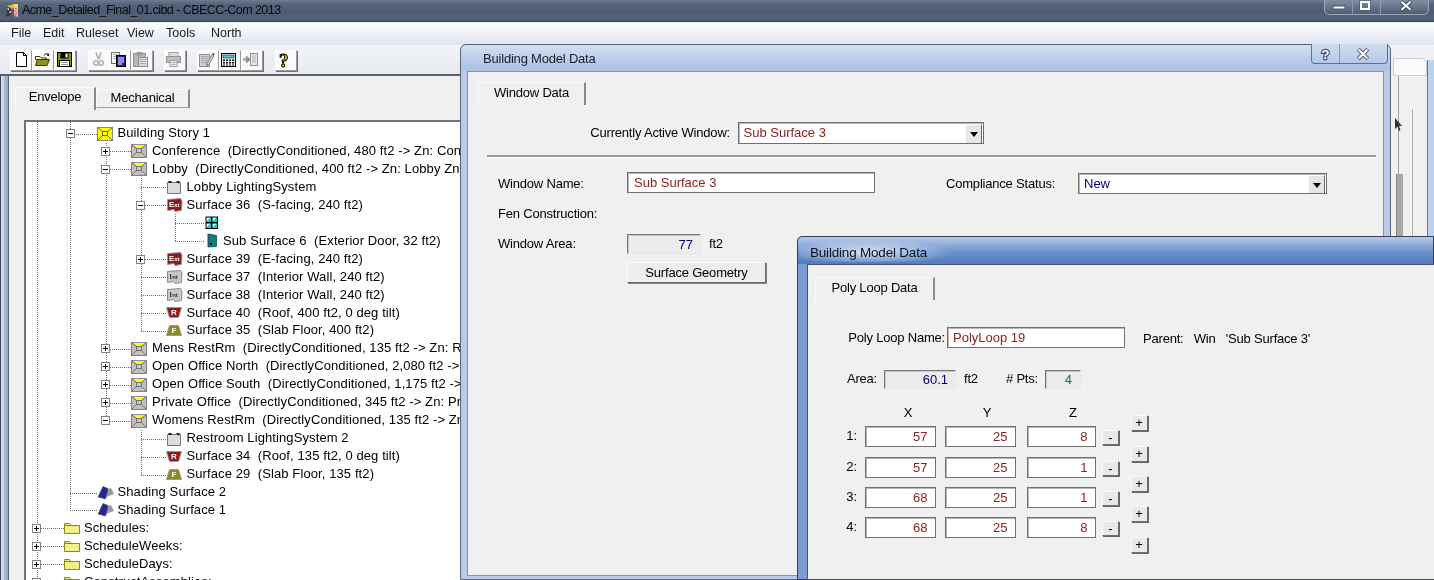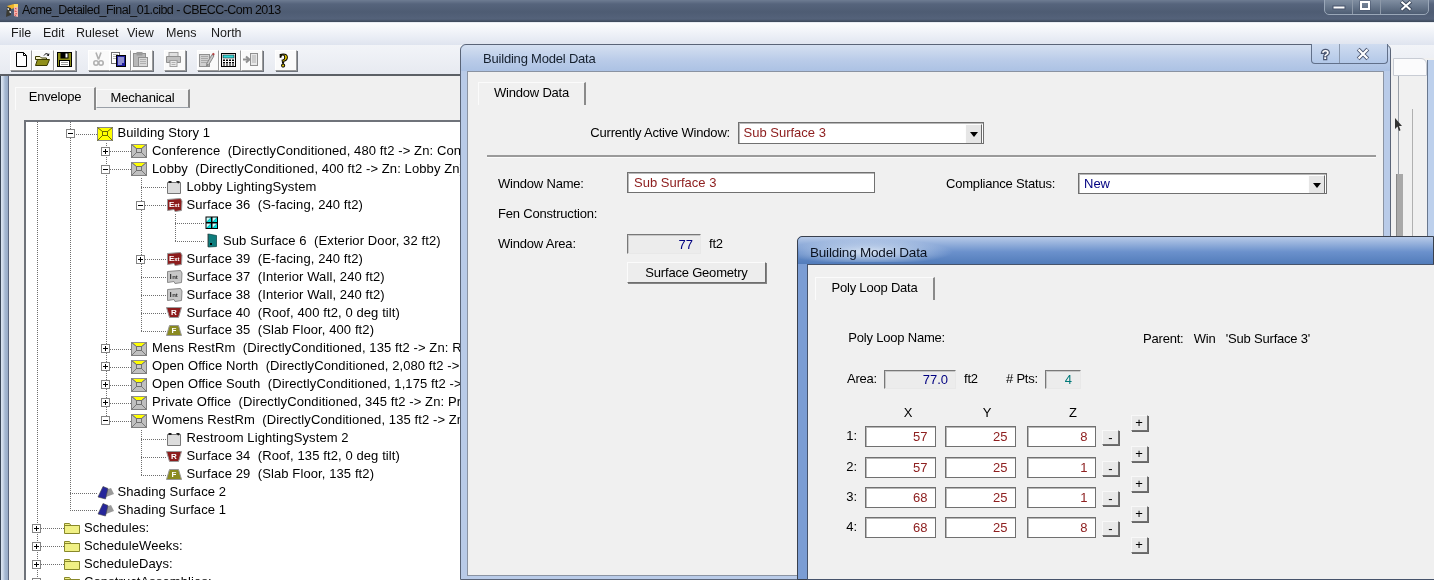--- a/index.html
+++ b/index.html
@@ -58,21 +58,21 @@
       <path d="M2.5 2.8 L11.5 10.7 M11.5 2.8 L2.5 10.7" stroke="#fff" stroke-width="2" fill="none"></path>
     </svg>
 </div>
 
 <div class="abs" style="left:0;top:22px;width:1434px;height:23px;background:linear-gradient(#fcfdfe,#e8ecf4 70%,#dfe4ef);border-top:1px solid #e8ecf2;box-sizing:border-box;"></div>
 <div class="abs" style="left:0;top:26px;width:1434px;height:14px;font-size:12.5px;color:#1a1a1a;">
   <span style="position:absolute;left:11px;">File</span>
   <span style="position:absolute;left:43px;">Edit</span>
   <span style="position:absolute;left:76px;text-align:center;">Ruleset</span>
   <span style="position:absolute;left:127px;">View</span>
-  <span style="position:absolute;left:166px;">Mens</span>
+  <span style="position:absolute;left:166px;">Tools</span>
   <span style="position:absolute;left:211px;">North</span>
 </div>
 
 <div class="abs" style="left:0;top:45px;width:1434px;height:31px;background:linear-gradient(#f2f4f8,#e7eaf1);border-bottom:2px solid #5c6066;box-sizing:border-box;"></div>
 <div id="toolbar" class="abs" style="left:0;top:50px;height:21px;">
     <div class="abs" style="left:10px;top:0;width:22px;height:21px;background:#fafafa;border:1px solid;border-color:#fff #9a9a9a #9a9a9a #fff;box-shadow:1px 1px 0 #70757d;box-sizing:border-box;">
       <svg style="position:absolute;left:2px;top:0px" width="17" height="17">
         <path d="M3.5 1.5 L10.5 1.5 L13.5 4.5 L13.5 15.5 L3.5 15.5 Z" fill="#fff" stroke="#000"></path>
         <path d="M10.5 1.5 L10.5 4.5 L13.5 4.5" fill="none" stroke="#000"></path>
       </svg>
@@ -434,24 +434,27 @@
   </div>
 
 <div id="dialog2" class="abs" style="left:797px;top:236px;width:637px;height:344px;">
     <div class="abs" style="left:0;top:0;width:637px;height:344px;background:#7b9dd4;border:1px solid #39404d;border-radius:5px 0 0 0;box-sizing:border-box;"></div>
     <div class="abs" style="left:1px;top:1px;width:635px;height:27px;background:linear-gradient(#b7cae8,#6b91cc 55%,#527cba);border-radius:5px 0 0 0;"></div>
     <div class="abs" style="left:2px;top:2px;width:200px;height:24px;background:radial-gradient(ellipse 120px 18px at 70px 14px,rgba(235,242,250,.85),rgba(235,242,250,0) 70%);border-radius:5px 0 0 0;"></div>
     <div class="abs" style="left:13px;top:9px;font-size:13.5px;color:#0a1220;letter-spacing:-0.2px;">Building Model Data</div>
     <div class="abs" style="left:10px;top:28px;width:627px;height:316px;background:#f0f0f0;border:1px solid #46536b;border-right:none;box-sizing:border-box;"></div>
     <div class="abs" style="left:18px;top:41px;width:120px;height:23px;background:#f0f0f0;border-top:1px solid #fbfbfb;border-left:1px solid #fbfbfb;border-right:2px solid #8a8a8a;box-sizing:border-box;text-align:center;font-size:13px;line-height:19px;letter-spacing:-0.2px;">Poly Loop Data</div>
     <div class="abs" style="left:38px;top:94px;width:110px;text-align:right;font-size:13px;letter-spacing:-0.2px;white-space:nowrap;">Poly Loop Name:</div>
+    <div class="tbox" style="left:150px;top:91px;width:178px;height:21px;">
+      <div class="red" style="position:absolute;left:5px;top:1px;line-height:18px;">PolyLoop 19</div>
+    </div>
     <div class="abs" style="left:346px;top:95px;font-size:13px;letter-spacing:-0.2px;white-space:nowrap;">Parent:&nbsp;&nbsp; Win&nbsp;&nbsp; 'Sub Surface 3'</div>
     <div class="abs" style="left:48px;top:135px;width:32px;text-align:right;font-size:13px;letter-spacing:-0.2px;">Area:</div>
     <div class="sunk" style="left:87px;top:133.5px;width:72px;height:19px;">
-      <div class="navy" style="position:absolute;right:7px;top:0px;line-height:17px;">77.0</div>
+      <div class="navy" style="position:absolute;right:7px;top:0px;line-height:17px;">60.1</div>
     </div>
     <div class="abs" style="left:167px;top:135px;font-size:13px;letter-spacing:-0.2px;">ft2</div>
     <div class="abs" style="left:203px;top:135px;width:38px;text-align:right;font-size:13px;letter-spacing:-0.2px;"># Pts:</div>
     <div class="sunk" style="left:248px;top:133.5px;width:36px;height:19px;">
       <div class="teal" style="position:absolute;right:8px;top:0px;line-height:17px;">4</div>
     </div>
     <div class="abs" style="left:96px;top:169px;width:30px;text-align:center;font-size:13px;">X</div>
     <div class="abs" style="left:175px;top:169px;width:30px;text-align:center;font-size:13px;">Y</div>
     <div class="abs" style="left:261px;top:169px;width:30px;text-align:center;font-size:13px;">Z</div>
     <div class="abs" style="left:36px;top:192.2px;width:24px;text-align:right;font-size:13px;">1:</div>

